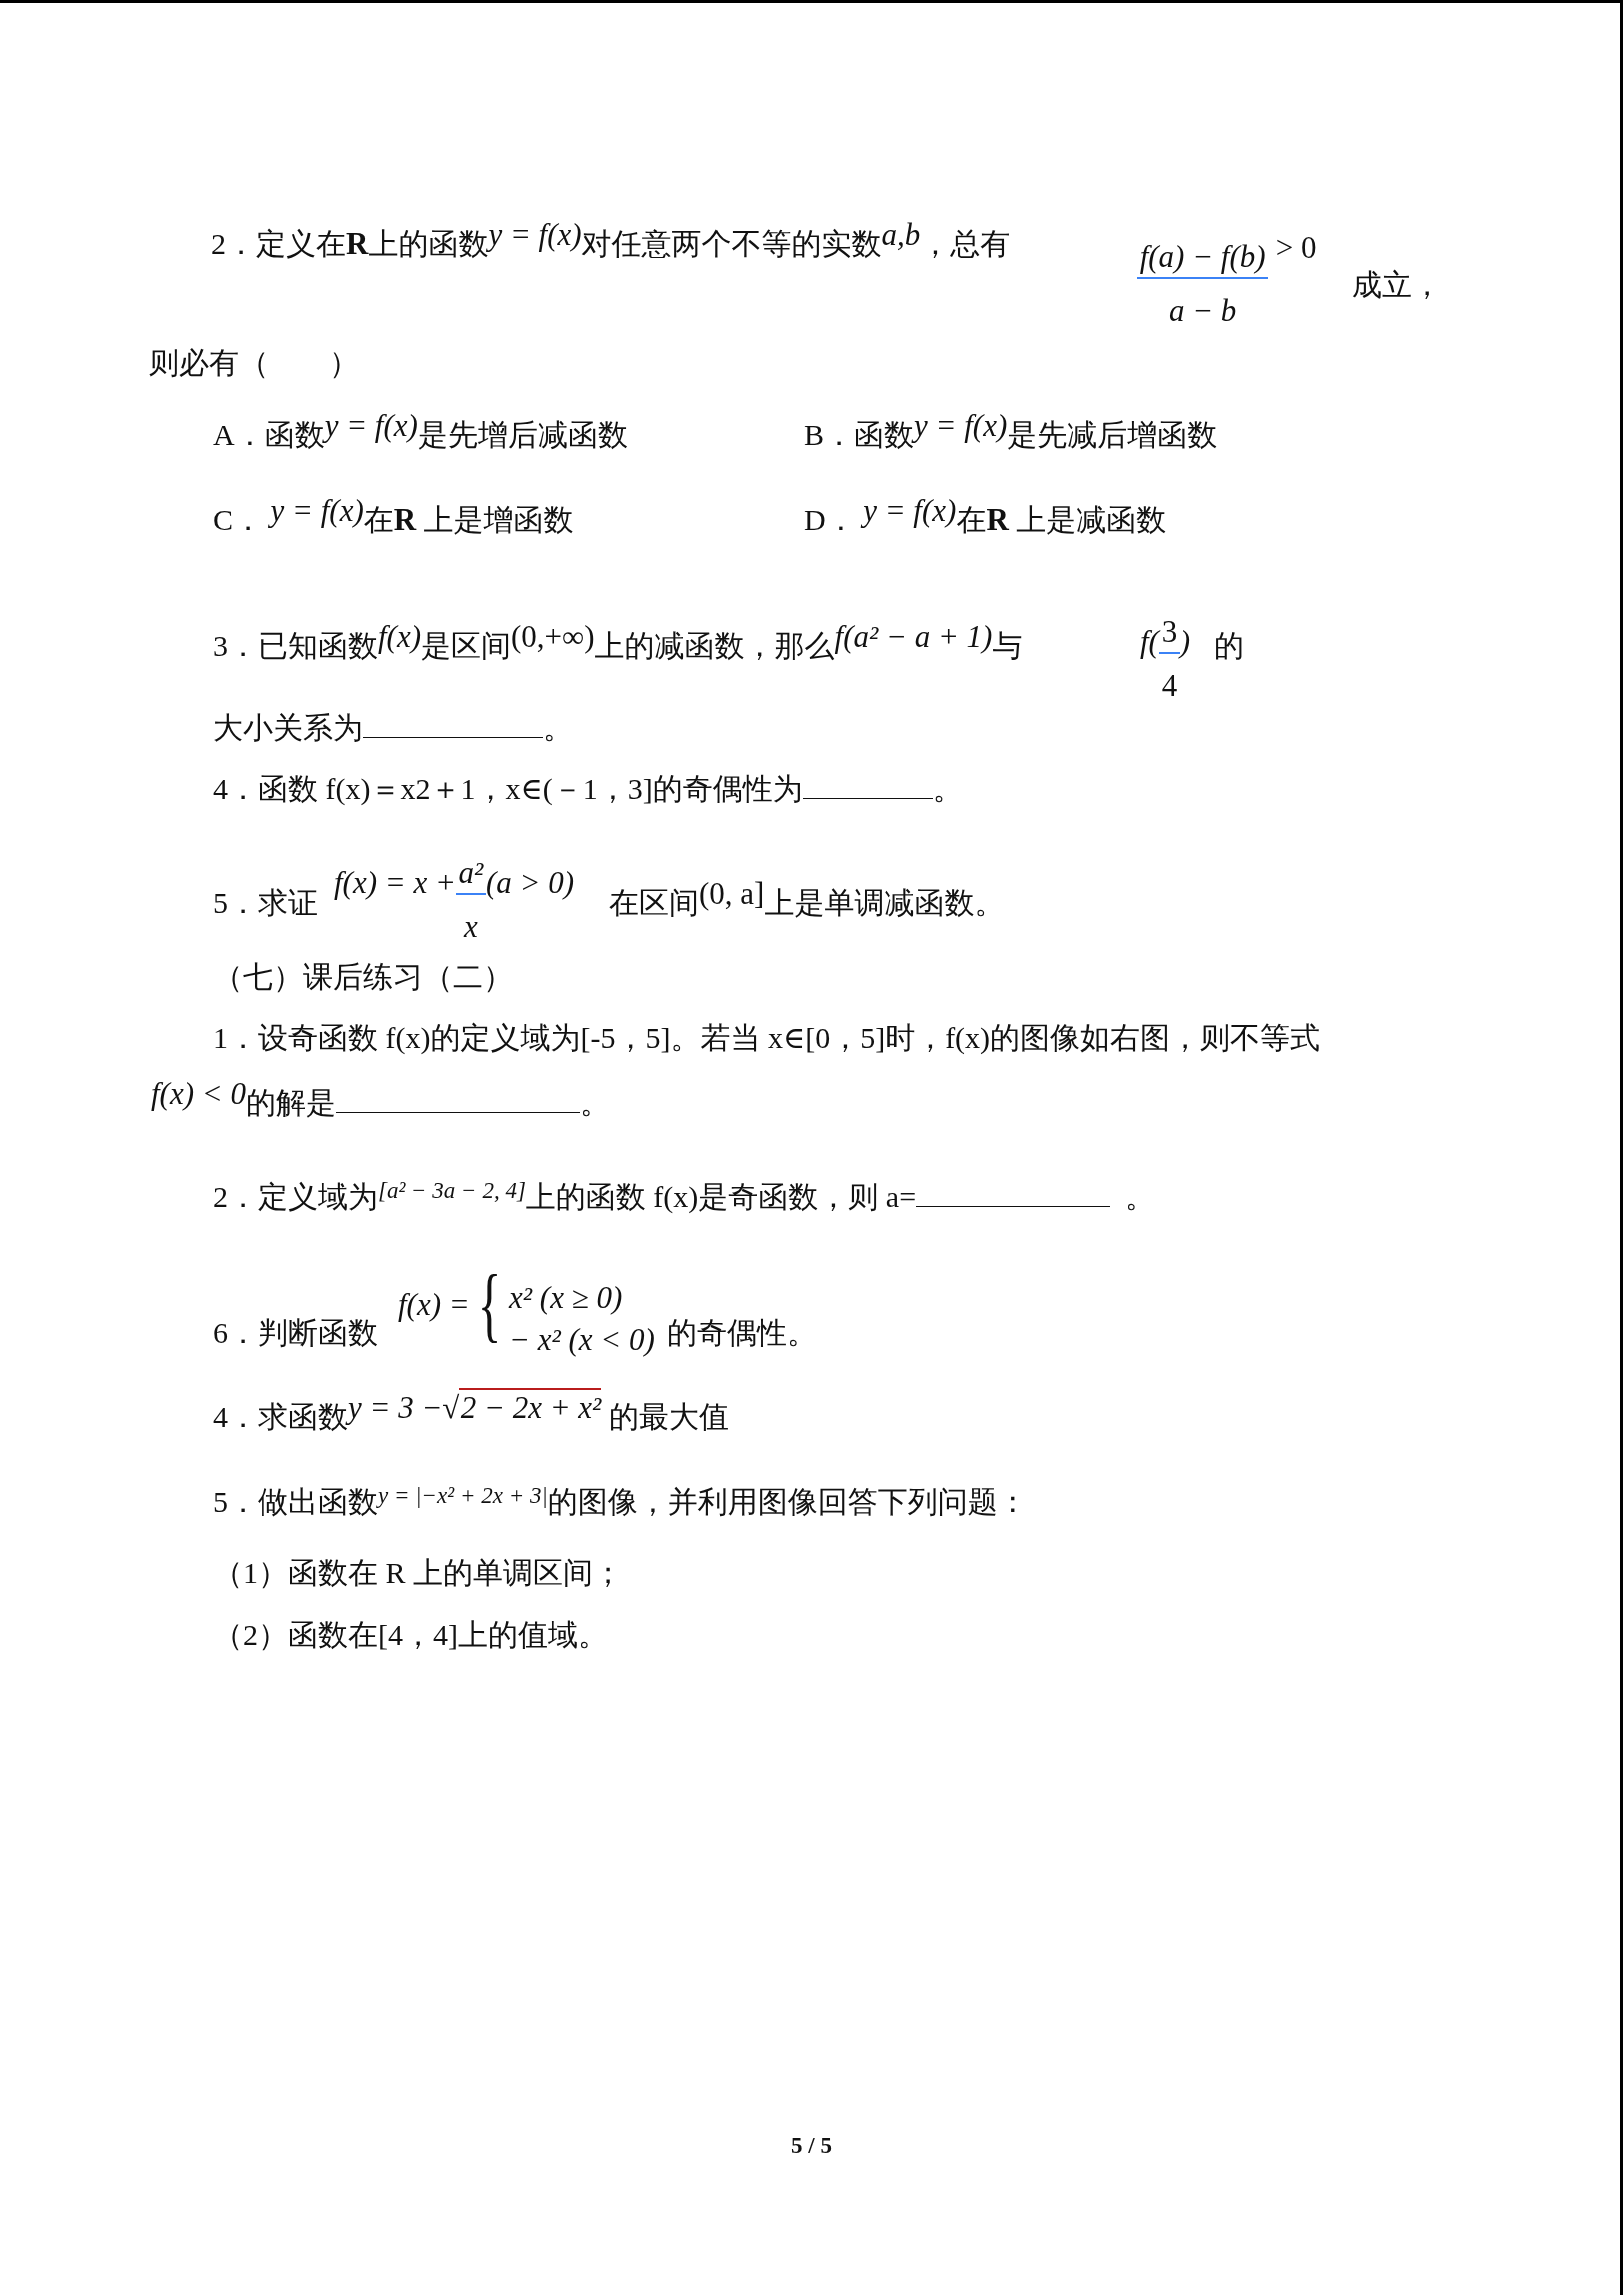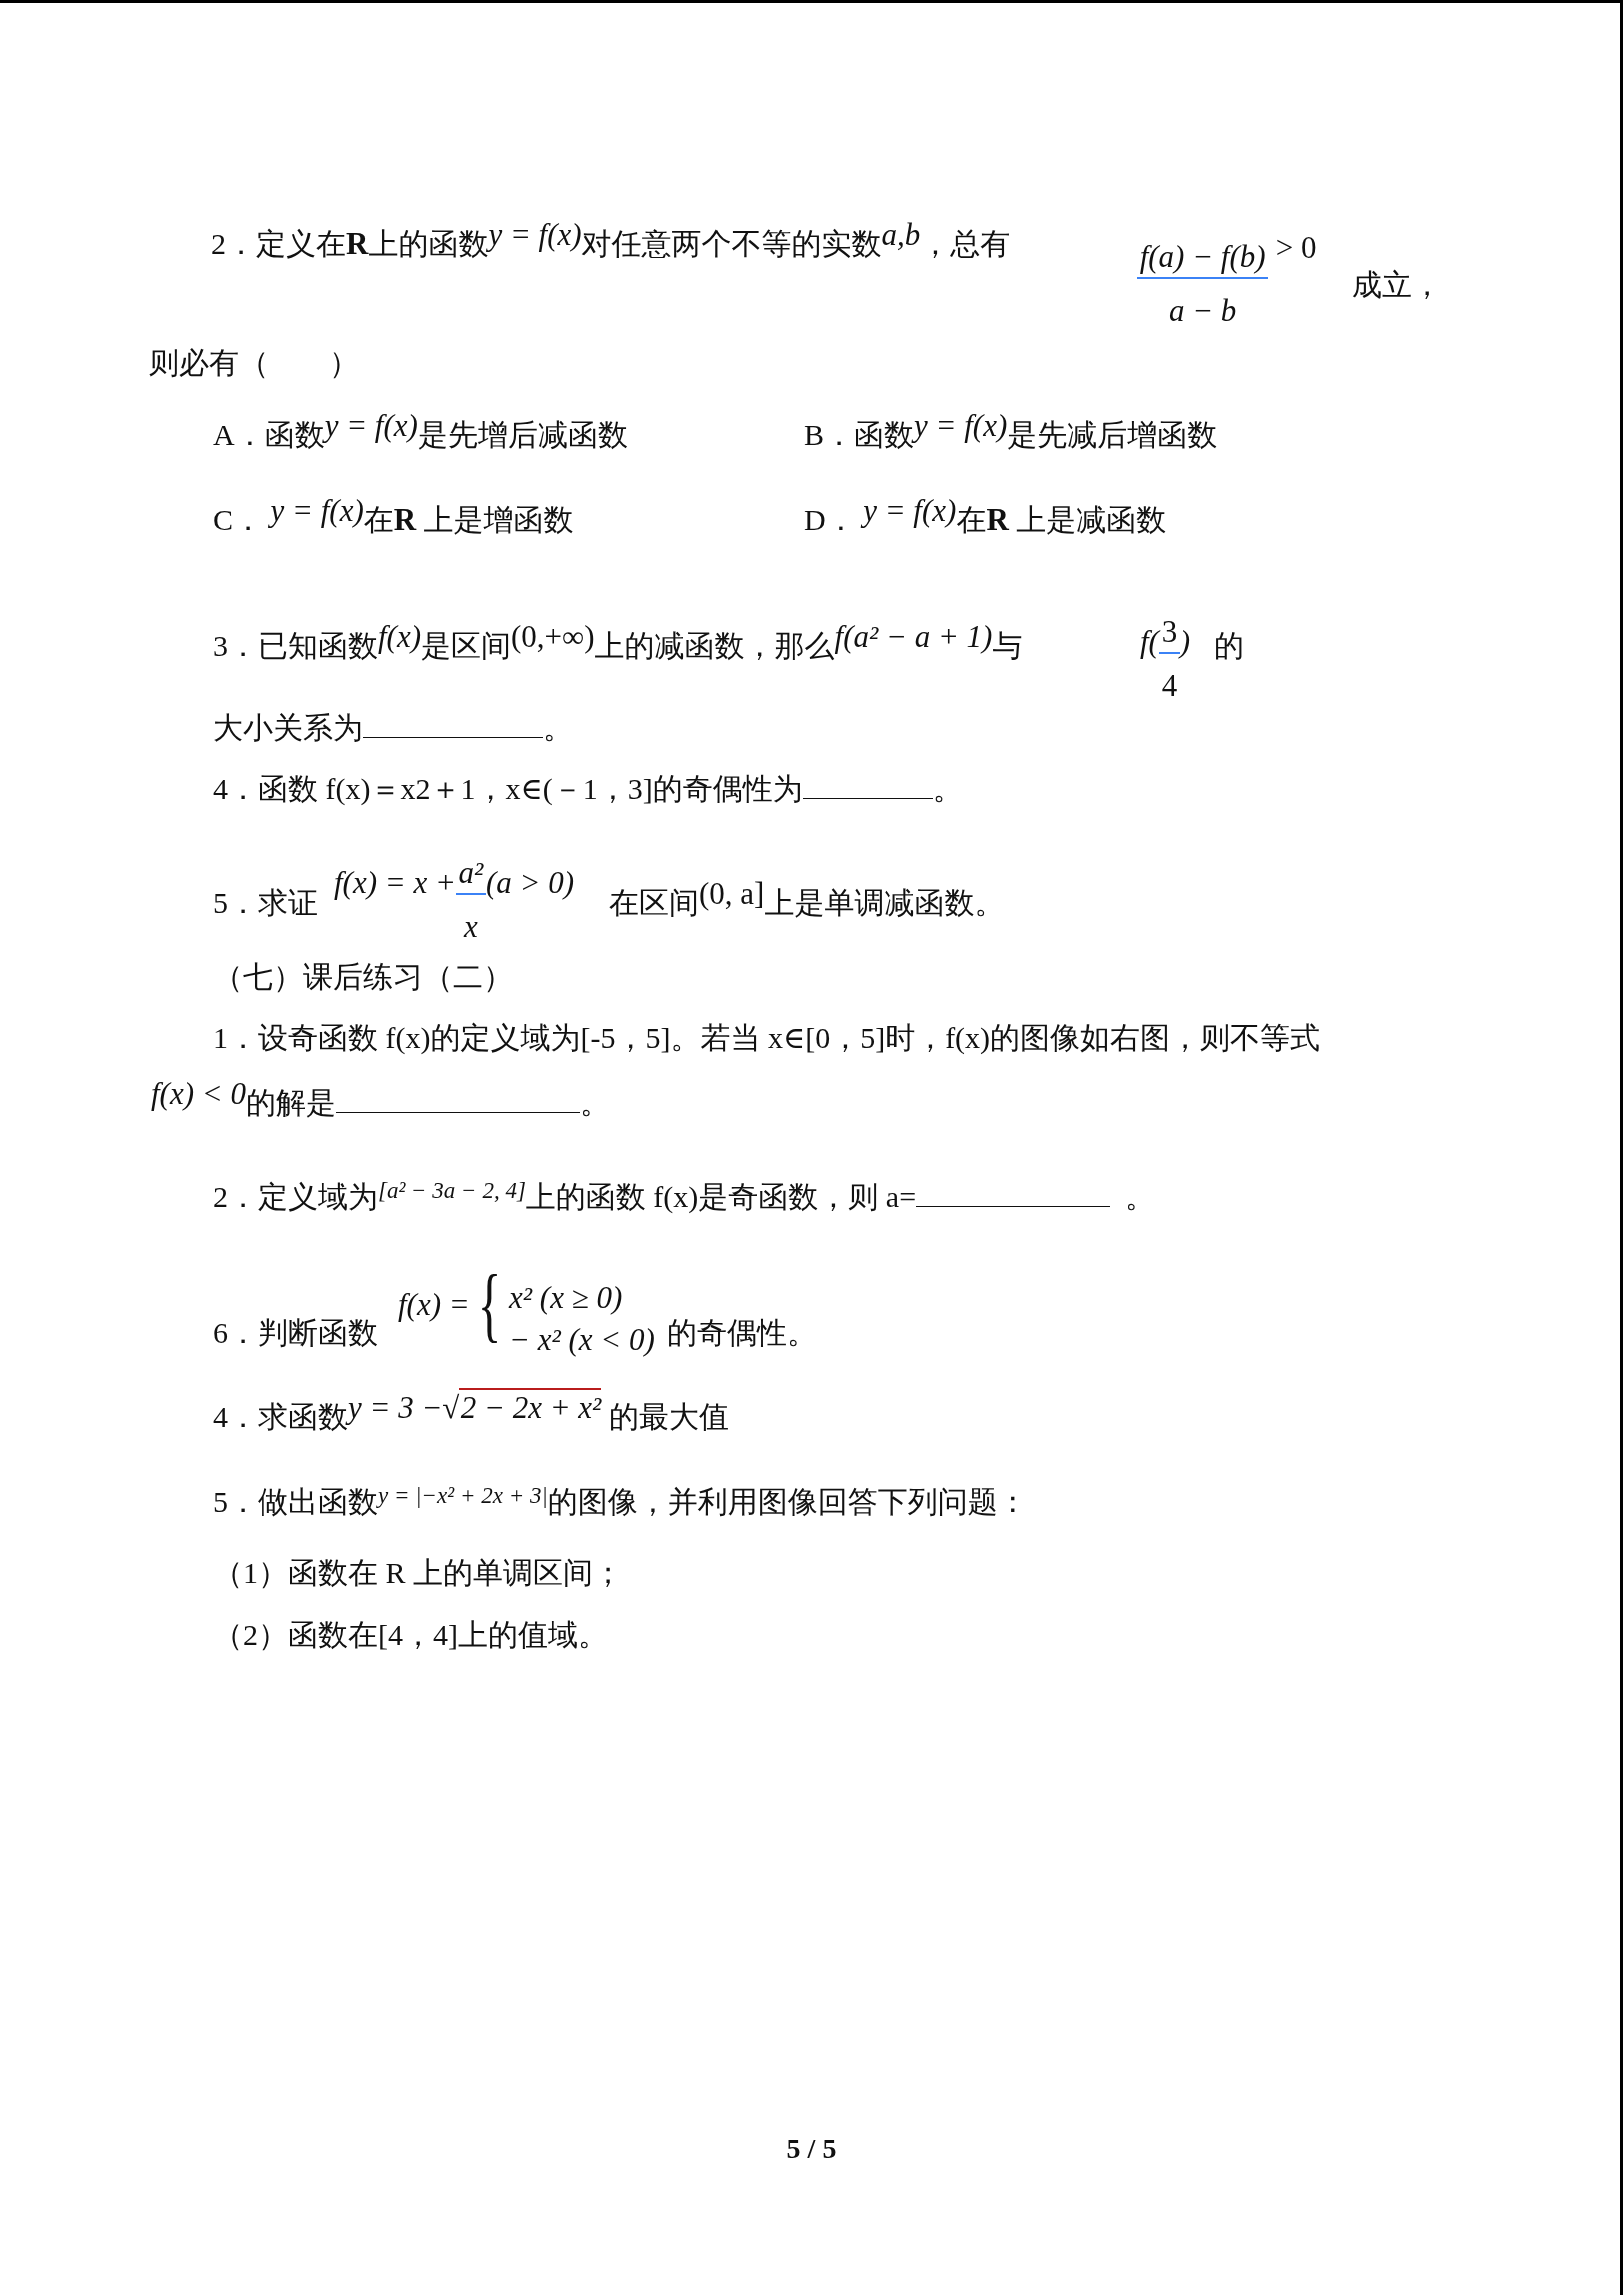--- a/index.html
+++ b/index.html
@@ -11,21 +11,21 @@
   .rightbar { position:absolute; right:0; top:0; width:2.7px; height:2295px; background:#000; }
   .line { position:absolute; font-size:30px; line-height:38px; white-space:nowrap; }
   .m { font-style:italic; font-family:"Liberation Serif", serif; font-size:31px;margin-top:28px; }
   .up { position:relative; top:-9.5px; }
   .bold { font-weight:bold; font-style:normal; font-family:"Liberation Serif", serif; font-size:31px; }
   .blank { display:inline-block; border-bottom:1.4px solid #111; height:27px; vertical-align:baseline; }
   .frac { display:inline-block; vertical-align:middle; text-align:center; position:relative; }
   .frac .num { display:block; border-bottom:2px solid #3b82f6; padding:0 2.7px 1.4px; }
   .frac .den { display:block; padding-top:13px; }
   .sqrt { border-top:2px solid #b91c1c; padding-left:1.4px; }
-  .page-num { position:absolute; left:0; width:1623px; top:2133px; text-align:center; font-weight:bold; font-size:28px; font-family:"Liberation Serif", serif; }
+  .page-num { position:absolute; left:0; width:1623px; top:2133px; text-align:center; font-weight:bold; font-size:23px; font-family:"Liberation Serif", serif; }
   .brace { font-size:82px; line-height:82px; font-style:normal; display:inline-block; vertical-align:middle; transform:scaleX(0.6); }
   .cases { display:inline-block; vertical-align:middle; }
   .cases div { line-height:42px; }
 </style>
 </head>
 <body>
 
 <div class="topbar"></div>
 <div class="rightbar"></div>
 

